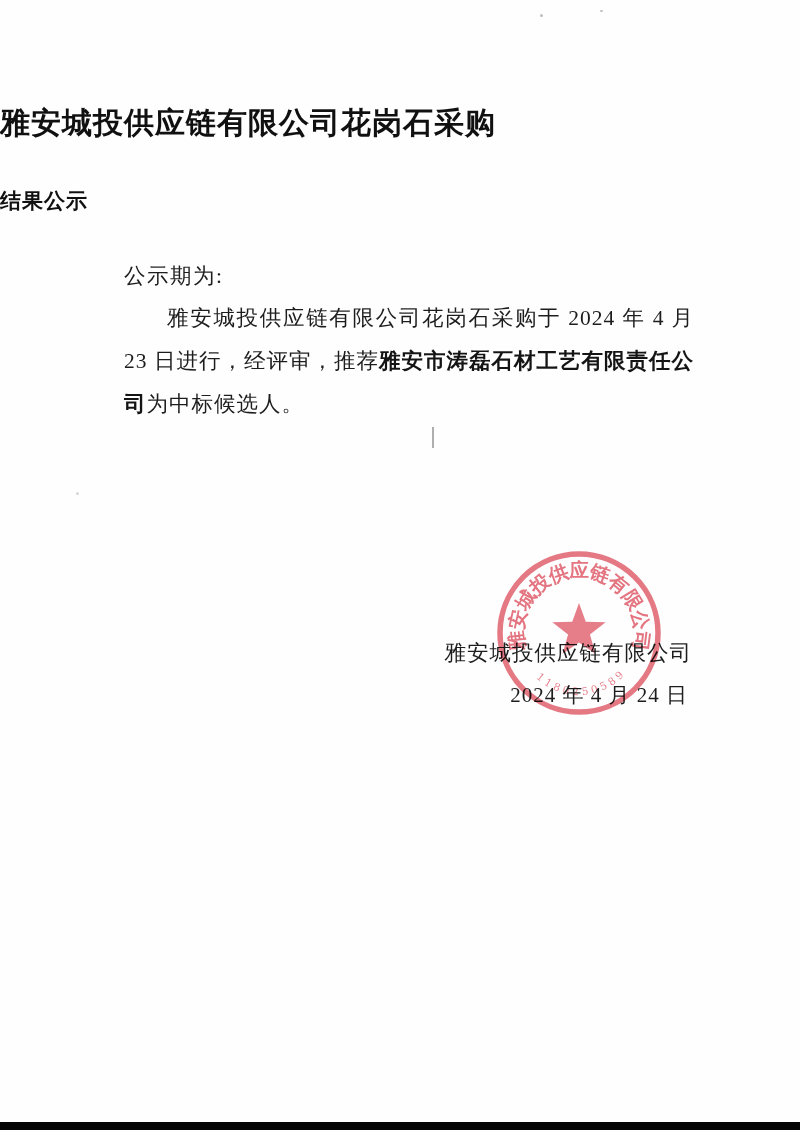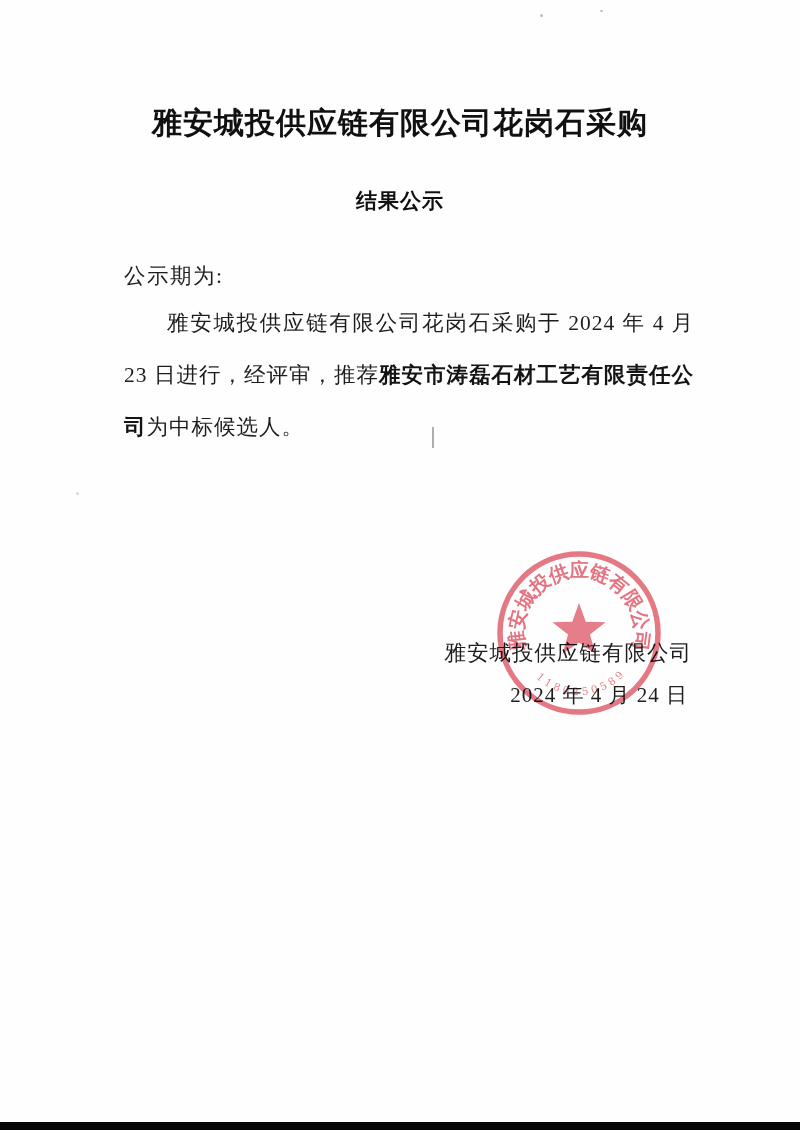--- a/index.html
+++ b/index.html
@@ -13,40 +13,39 @@
     height: 1130px;
     background: #fefefe;
     overflow: hidden;
     font-family: "Liberation Serif", "DejaVu Serif", serif;
     color: #1d1d1d;
   }
   .title {
     position: absolute;
     left: 0;
     right: 0;
-    text-align: center;
     font-weight: bold;
     color: #101010;
     letter-spacing: 1px;
   }
   .title-line1 { top: 103px; font-size: 30px; }
   .title-line2 { top: 187px; font-size: 21px; }
   .salutation {
     position: absolute;
     left: 124px;
     top: 261px;
     font-size: 21.5px;
     letter-spacing: 1.5px;
   }
   .para {
     position: absolute;
     left: 124px;
     width: 570px;
     font-size: 21.5px;
-    line-height: 52px;
+    line-height: 43px;
     letter-spacing: 1px;
     text-align: justify;
     text-indent: 2em;
     margin: 0;
   }
   .para b { font-weight: bold; color: #141414; }
   .para-1 { top: 297px; }
   .para-2 { top: 434px; }
   .sign-company {
     position: absolute;

